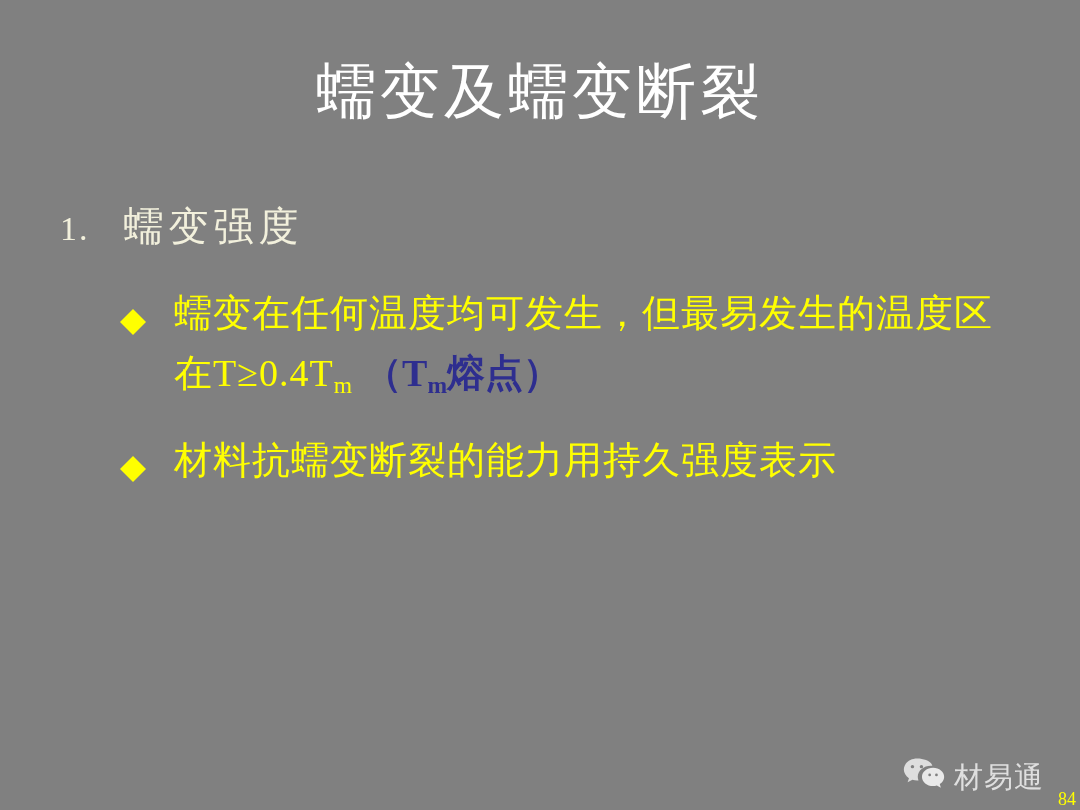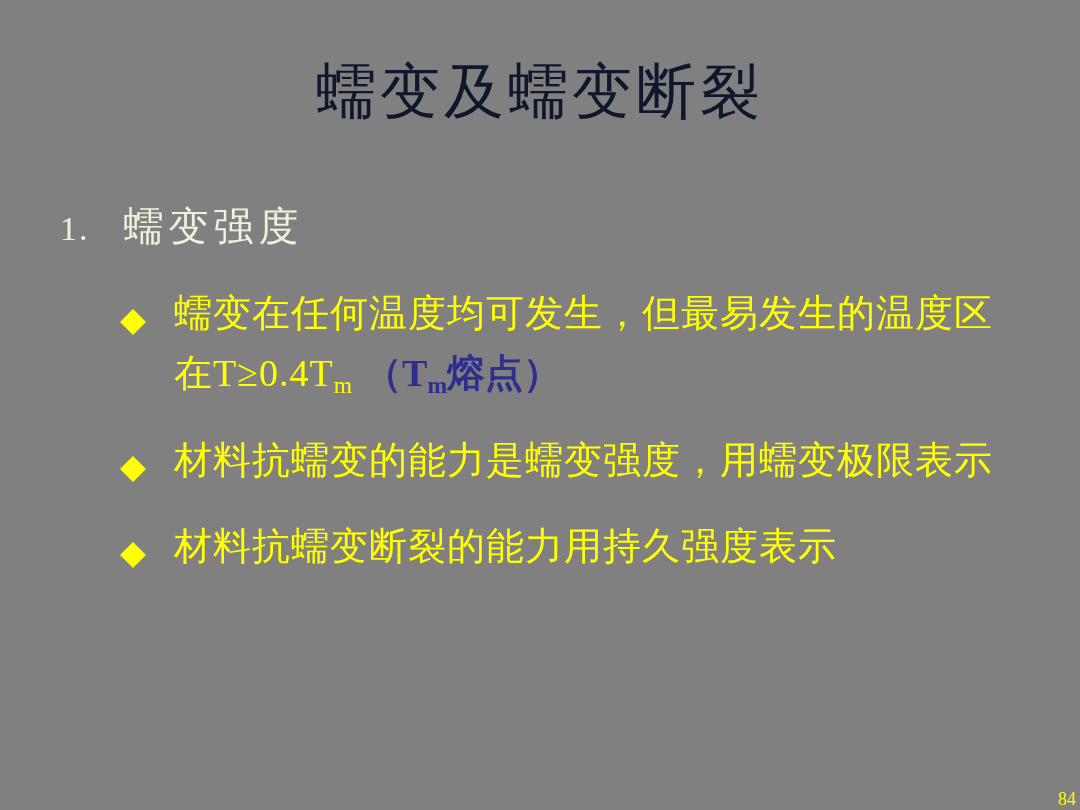--- a/index.html
+++ b/index.html
@@ -21,21 +21,21 @@
     box-sizing: border-box;
   }
 
   
   .slide-title {
     position: absolute;
     top: 58px;
     left: 0;
     width: 1080px;
     text-align: center;
-    color: #0f172a;
+    color: #ffffff;
     font-family: "Liberation Serif", "DejaVu Serif", serif;
     font-size: 60px;
     line-height: 1.15;
     letter-spacing: 4px;
     white-space: nowrap;
   }
 
   
   .num-heading {
     position: absolute;
@@ -167,28 +167,37 @@
   </div>
 
   <div class="bullets">
 
 
     <div class="bullet-row">
       <span class="diamond"></span>
       <span class="bullet-text"><span>蠕变在任何温度均可发生，但最易发生的温度区在T≥0.4T</span><sub>m</sub><span class="note-blue"><span>（T</span><sub>m</sub><span>熔点）</span></span></span>
     </div>
 
-    <div class="bullet-row">
-      <span class="diamond"></span>
-      <span class="bullet-text">材料抗蠕变的能力是蠕变强度，用蠕变极限表示</span>
-    </div>
 
     <div class="bullet-row">
       <span class="diamond"></span>
       <span class="bullet-text">材料抗蠕变断裂的能力用持久强度表示</span>
     </div>
 
   </div>
 
+  <div class="watermark">
+    <svg class="wechat-icon" viewBox="0 0 48 36" aria-hidden="true">
+
+      <path d="M16.5 2.2C8.4 2.2 2 7.6 2 14.2c0 3.8 2.2 7.2 5.6 9.4l-1.5 4.6 5.3-2.7c1.6.5 3.3.7 5.1.7.5 0 1 0 1.5-.06-.5-1.3-.8-2.7-.8-4.1 0-6.6 6.4-12 14.4-12 .5 0 1 .02 1.5.07C32 5.6 24.9 2.2 16.5 2.2z" fill="#e6e6e6"></path>
+      <circle cx="11.4" cy="11.1" r="1.85" fill="#808080"></circle>
+      <circle cx="21.2" cy="11.1" r="1.85" fill="#808080"></circle>
+
+      <path d="M46 22.3c0-5.5-5.4-10-12.1-10s-12.1 4.5-12.1 10 5.4 10 12.1 10c1.4 0 2.8-.2 4.1-.6l4.4 2.3-1.2-3.9c2.9-1.8 4.8-4.6 4.8-7.8z" fill="#f2f2f2"></path>
+      <circle cx="30.2" cy="20.1" r="1.5" fill="#808080"></circle>
+      <circle cx="37.6" cy="20.1" r="1.5" fill="#808080"></circle>
+    </svg>
+    <span class="wm-text">材易通</span>
+  </div>
 
   <div class="page-number">84</div>
 
 </div>
 
 </body></html>

